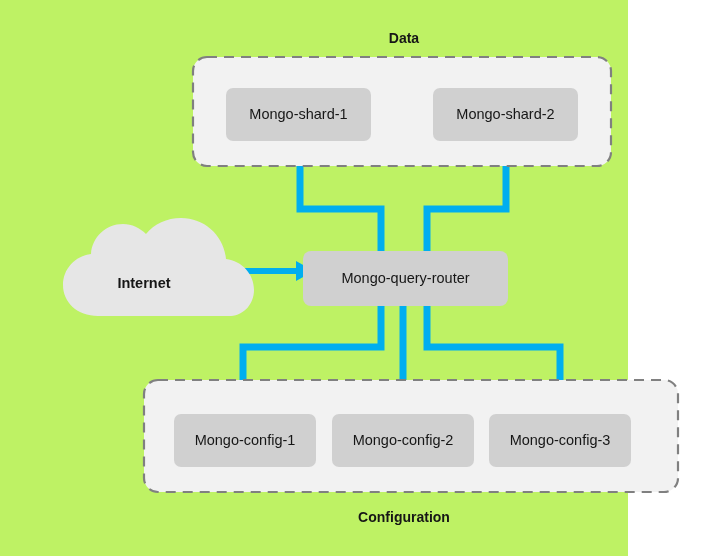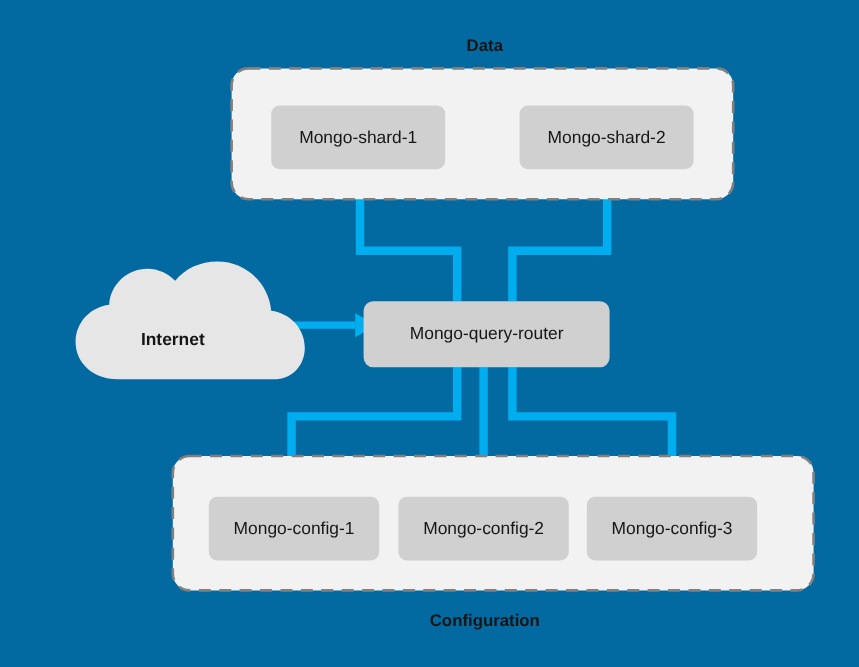--- a/index.html
+++ b/index.html
@@ -8,23 +8,23 @@
     background: #ffffff;
   }
   body {
     width: 716px;
     height: 556px;
     font-family: "Liberation Sans", sans-serif;
     overflow: hidden;
   }
   #diagram-root {
     position: relative;
-    width: 716px;
+    width: 628px;
     height: 556px;
-    background: #0369a1;
+    background: #bef264;
   }
   svg.canvas {
     position: absolute;
     top: 0;
     left: 0;
     width: 716px;
     height: 556px;
     display: block;
   }
   .node-label {

